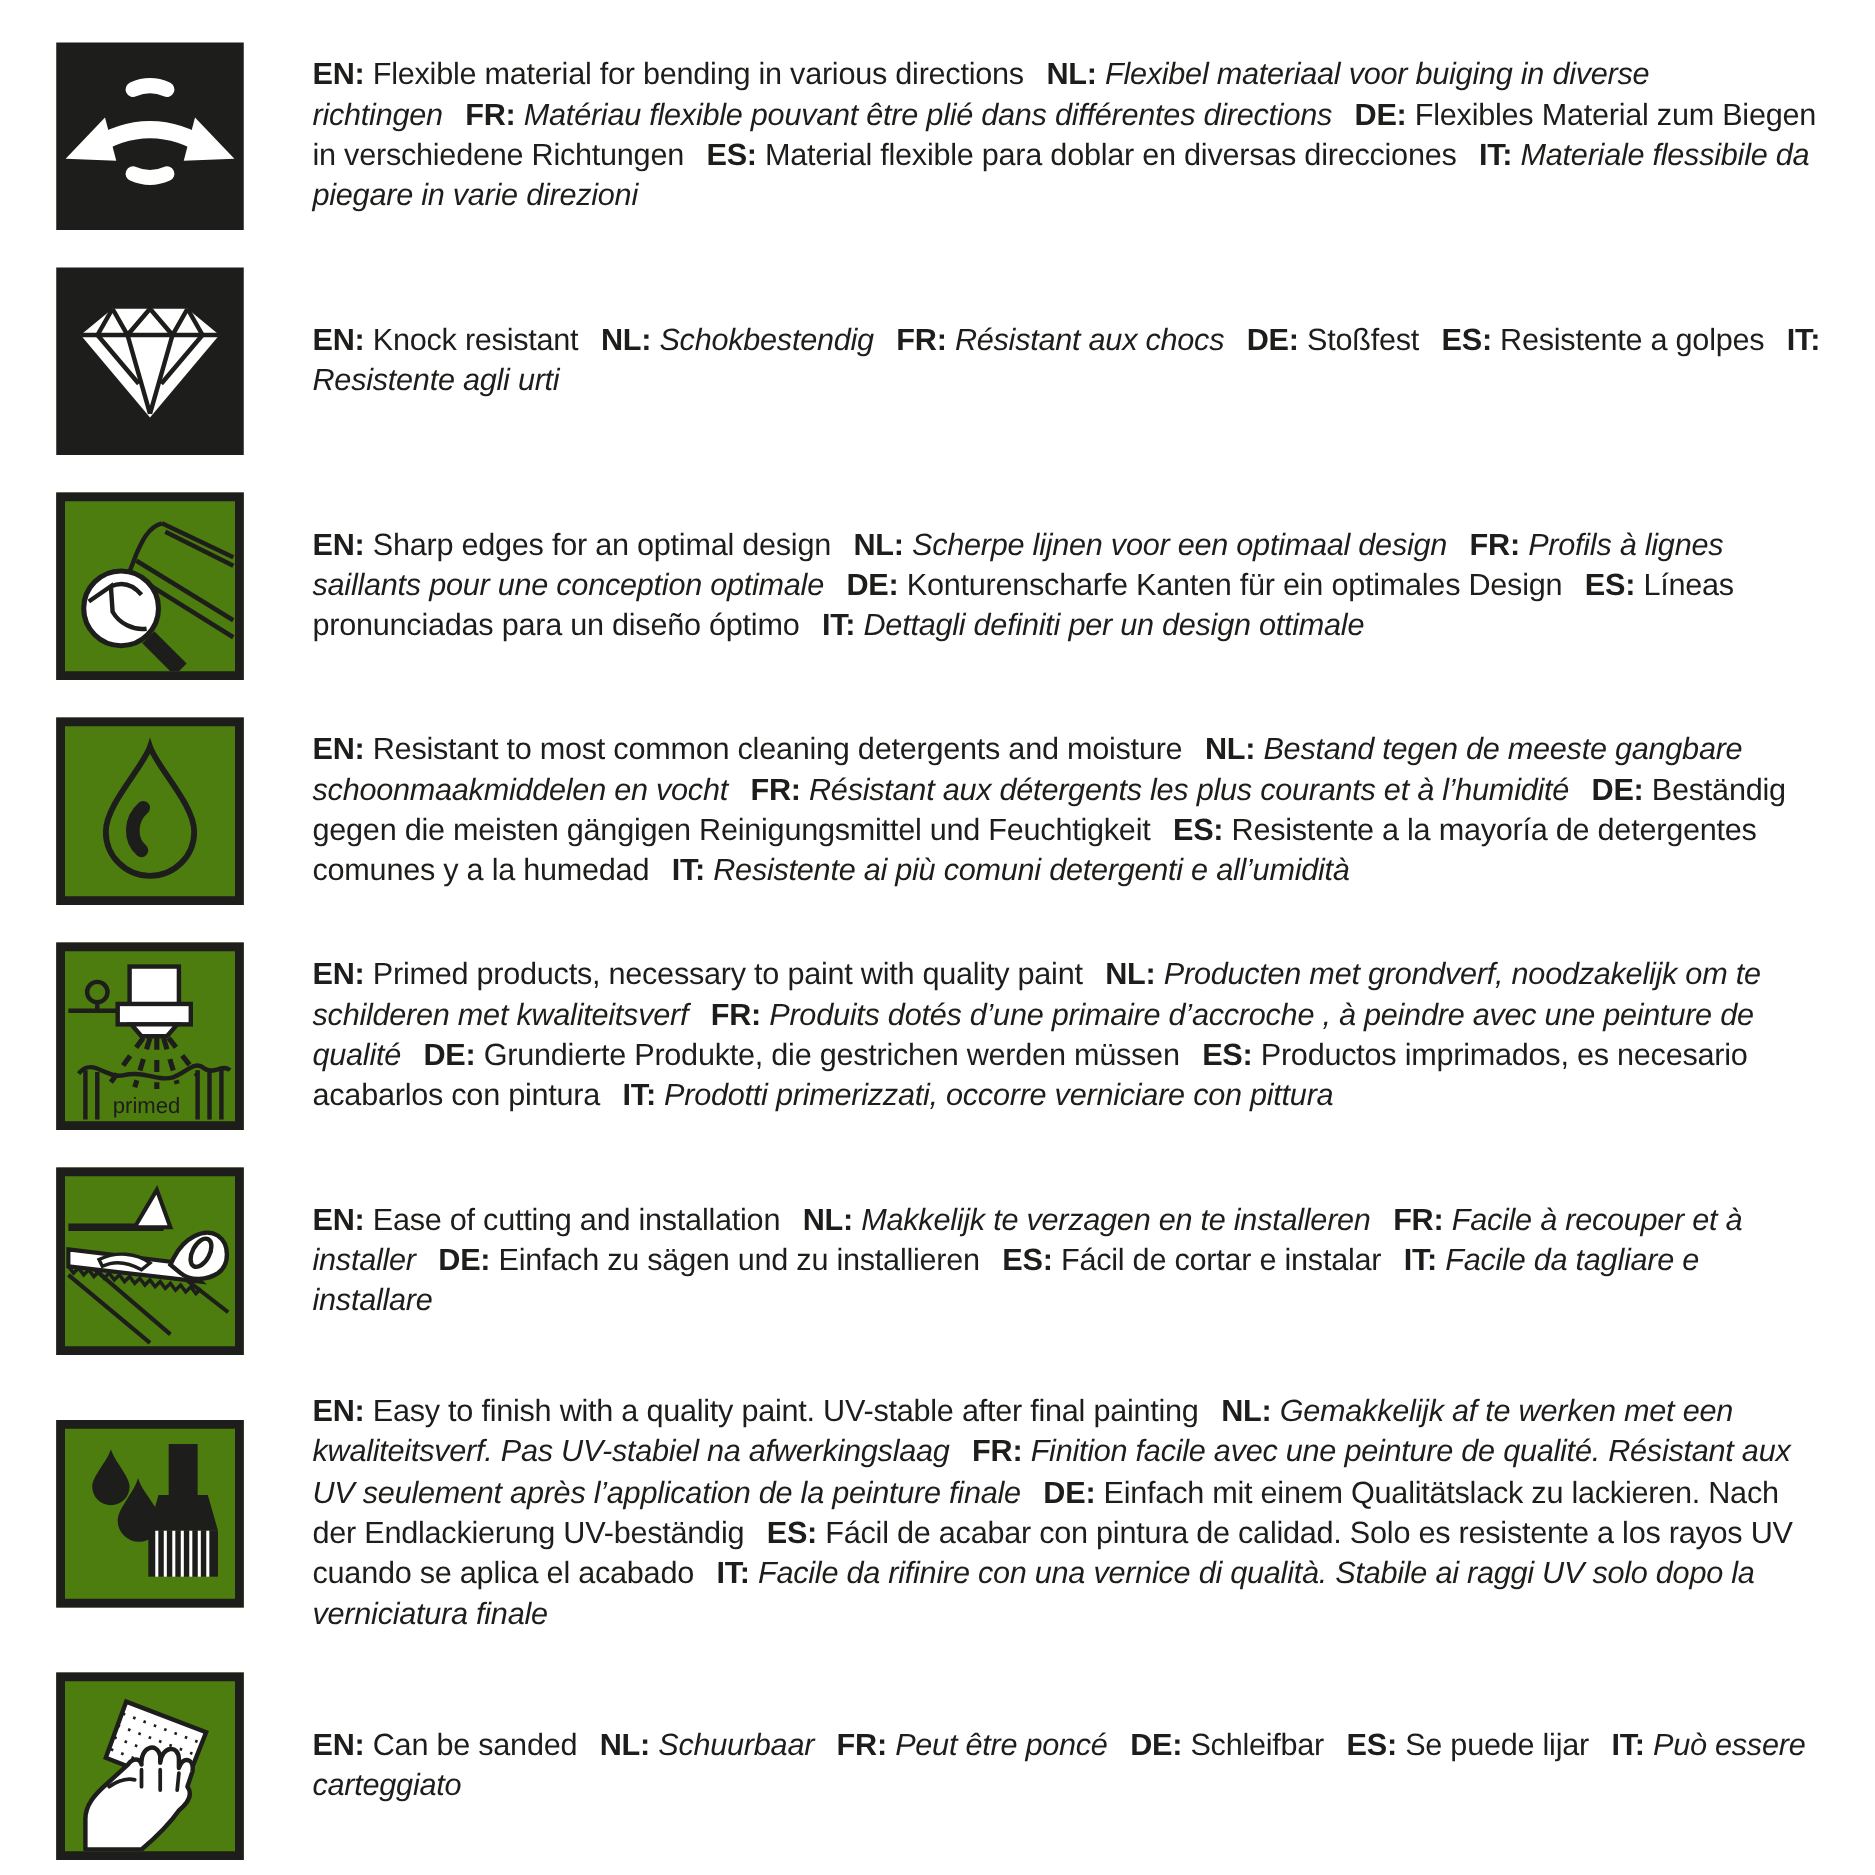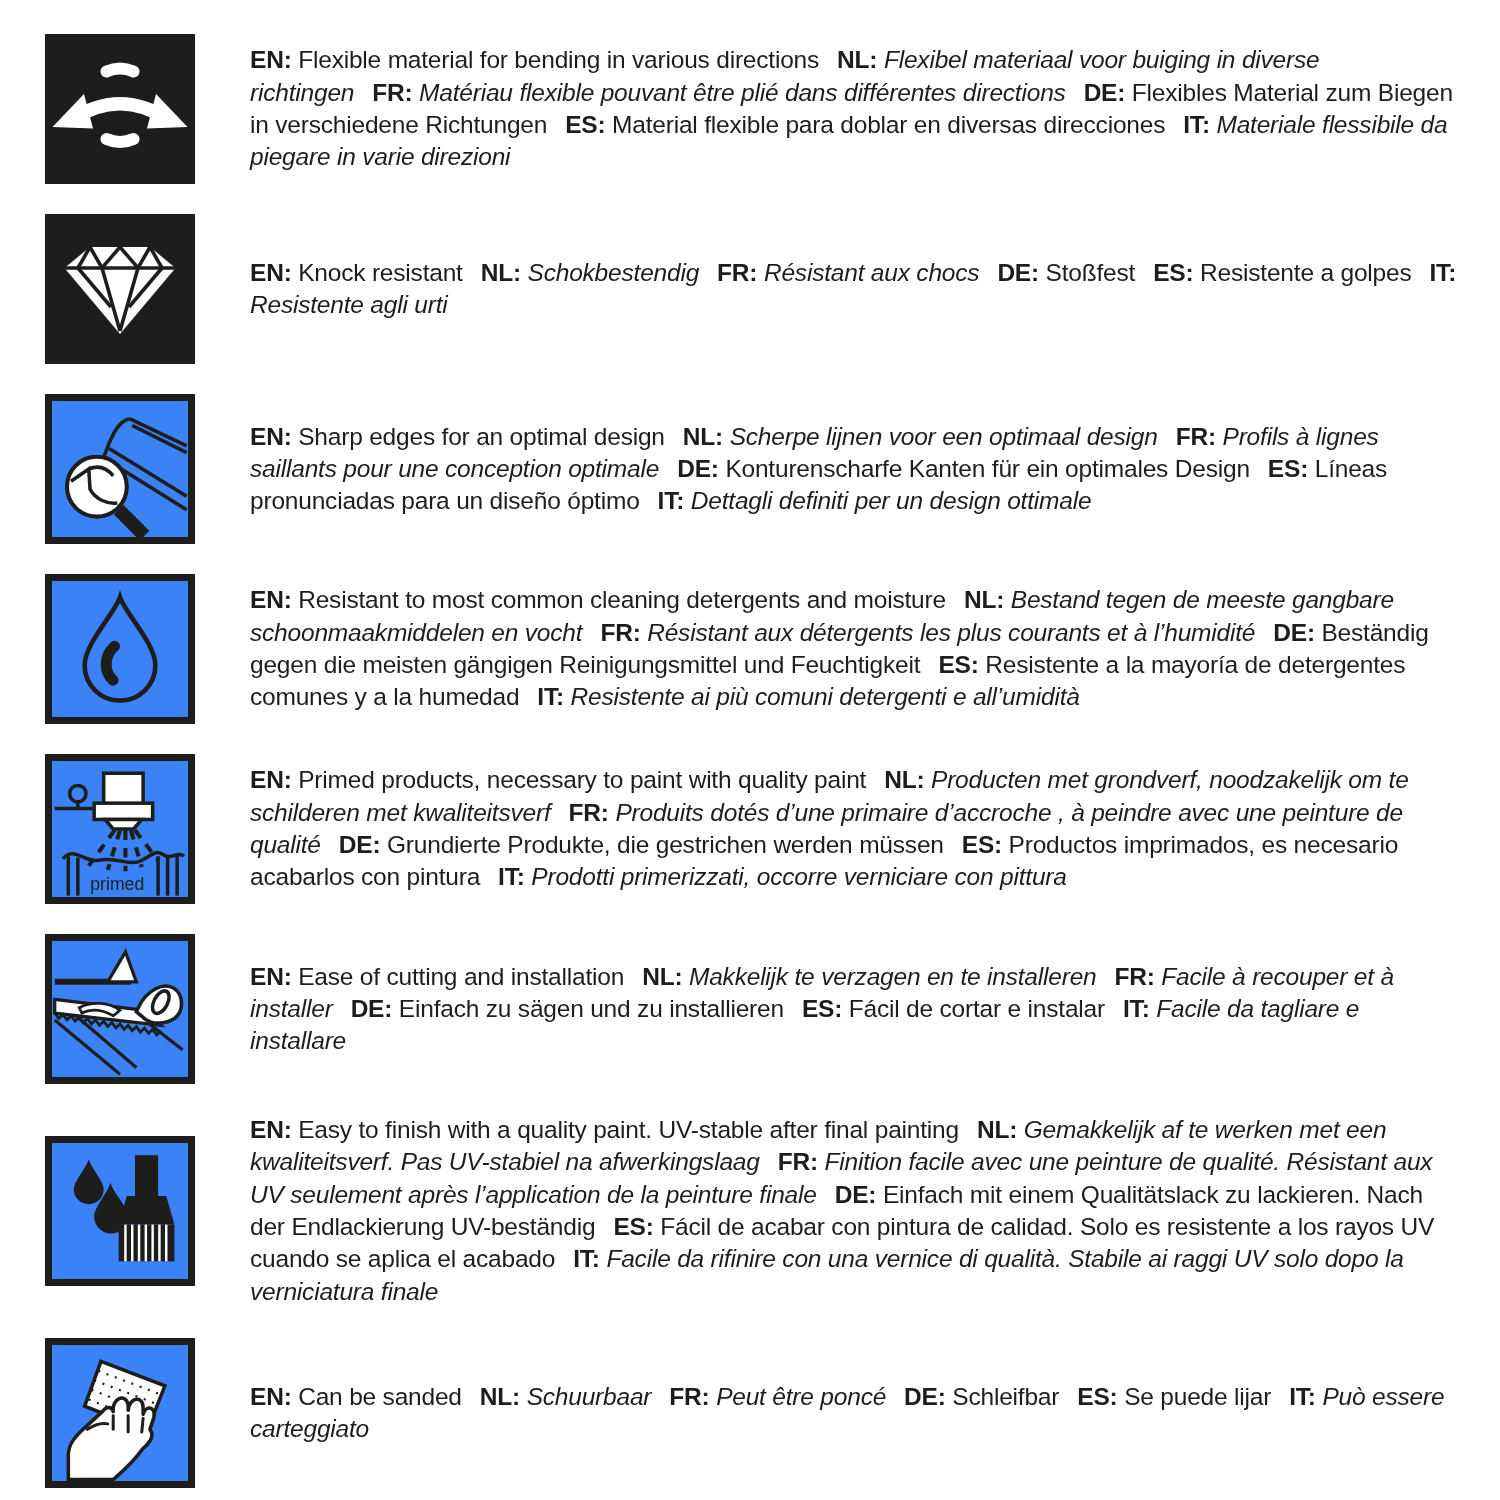--- a/index.html
+++ b/index.html
@@ -5,21 +5,21 @@
   html,body{margin:0;padding:0;}
   body{
     width:1500px;height:1500px;overflow:hidden;
     background:#ffffff;color:#1d1d1b;
     font-family:"Liberation Sans", sans-serif;
   }
   .sheet{padding:34px 40px 0 45px;display:flex;flex-direction:column;gap:30px;}
   .row{display:flex;align-items:center;gap:55px;}
   .icon-box{width:150px;height:150px;flex:0 0 150px;box-sizing:border-box;color:#1d1d1b;}
   .icon-box.dark{background:#1d1d1b;}
-  .icon-box.light{background:#3b82f6;border:7px solid #1d1d1b;}
+  .icon-box.light{background:#4d7c0f;border:7px solid #1d1d1b;}
   .icon-box svg{display:block;width:100%;height:100%;}
   .text{width:1210px;margin:0;font-size:24.5px;line-height:1.32;letter-spacing:-0.2px;}
   .seg{margin-right:18px;}
   .lang{font-weight:bold;font-style:normal;}
   .val.italic{font-style:italic;}
   .primed-label{font-family:"Liberation Sans", sans-serif;font-size:13px;fill:#1d1d1b;}
 </style>
 </head>
 <body>
 

